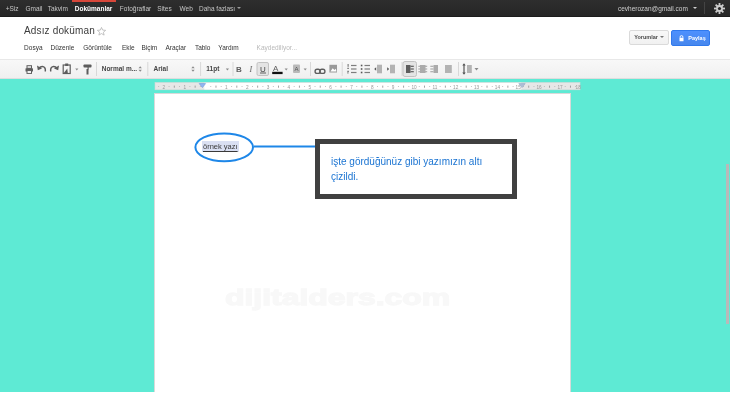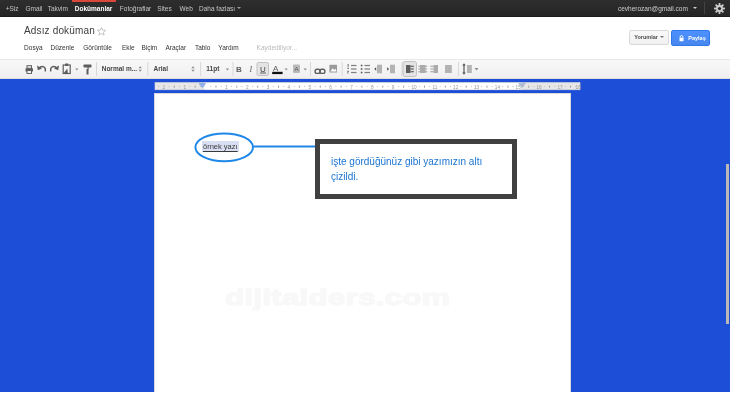--- a/index.html
+++ b/index.html
@@ -10,21 +10,21 @@
 .tbarrow{position:absolute;width:0;height:0;border-left:2.2px solid transparent;border-right:2.2px solid transparent;border-top:2.8px solid #9a9a9a}
 
 #title{position:absolute;left:24px;top:25px;font-size:10px;color:#3c3c3c;letter-spacing:0.15px}
 .menu{position:absolute;top:44px;font-size:6.5px;color:#333;white-space:nowrap}
 
 #btnY{position:absolute;left:629px;top:30px;width:38px;height:13px;border:1px solid #dadada;border-radius:2px;background:linear-gradient(#f8f8f8,#f1f1f1);font-size:5.5px;font-weight:bold;color:#4a4a4a;text-align:center;line-height:13px}
 #btnP{position:absolute;left:671px;top:30px;width:37px;height:14px;border:1px solid #3079ed;border-radius:2px;background:linear-gradient(#4d90fe,#4787ed);font-size:5.5px;font-weight:bold;color:#fff;text-align:center;line-height:14px}
 
 #toolbar{position:absolute;left:0;top:59px;width:730px;height:18px;background:linear-gradient(#f8f8f8,#f0f0f0);border-top:1px solid #e8e8e8;border-bottom:1px solid #dedede}
 
-#docarea{position:absolute;left:0;top:79px;width:730px;height:332px;background:#1d4ed8}
+#docarea{position:absolute;left:0;top:79px;width:730px;height:332px;background:#5eead4}
 #page{position:absolute;left:154px;top:14px;width:415px;height:318px;background:#fff;border:1px solid #d9d9d9;border-bottom:none}
 #wm{position:absolute;left:70px;top:193px;font-size:22px;line-height:22px;font-weight:bold;color:#f8f8f8;-webkit-text-stroke:1.3px #f8f8f8;letter-spacing:0;white-space:nowrap;transform:scaleX(1.45);transform-origin:left top}
 #ornek{position:absolute;left:47px;top:47px;font-size:7.5px;color:#3a3a3a;background:#d9dff2;text-decoration:underline;text-decoration-thickness:1px;text-underline-offset:1.5px;padding:1px 1px 1px 1px}
 #cbox{position:absolute;left:315px;top:60px;width:192px;height:50px;border:5px solid #404040;background:#fff}
 #cbox div{position:absolute;left:11px;top:10px;font-size:10px;color:#1b74d2;line-height:15px;white-space:nowrap}
 #sbar{position:absolute;left:726px;top:85px;width:3px;height:160px;background:#b9b9b9}
 #bstrip{position:absolute;left:0;top:407px;width:730px;height:4px;background:#4c80d8;border-top:1px solid #3a4d68}
 #bgreen{position:absolute;left:0;top:0;width:54px;height:3px;background:#3e7d3c}
 </style></head><body>
 <div id="app">

